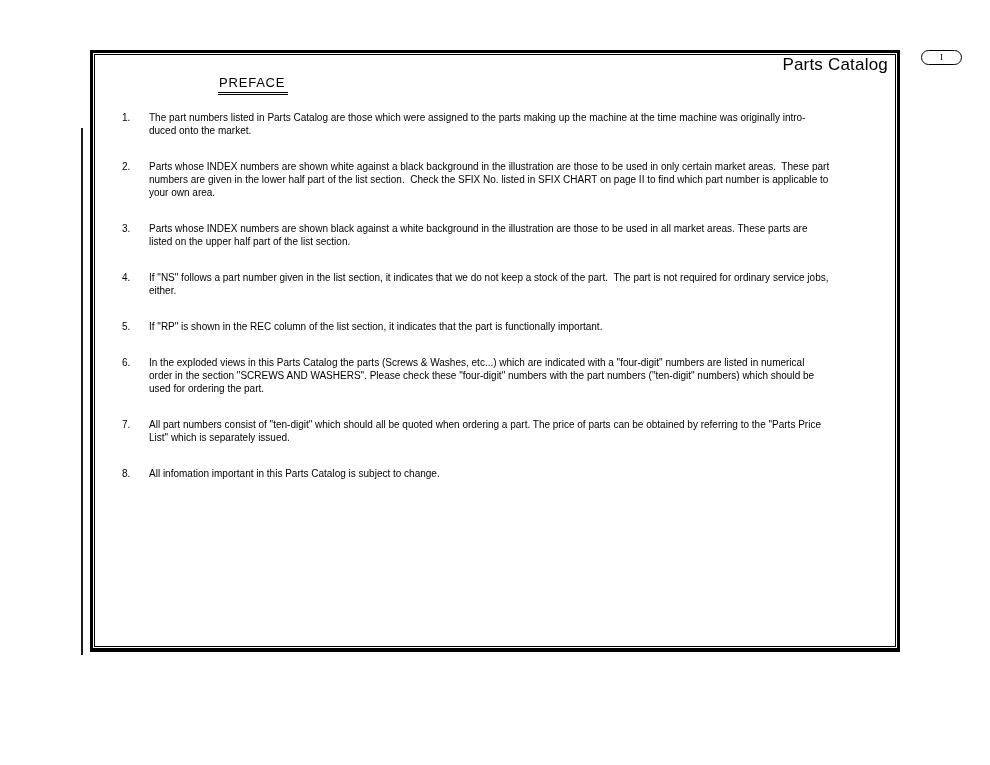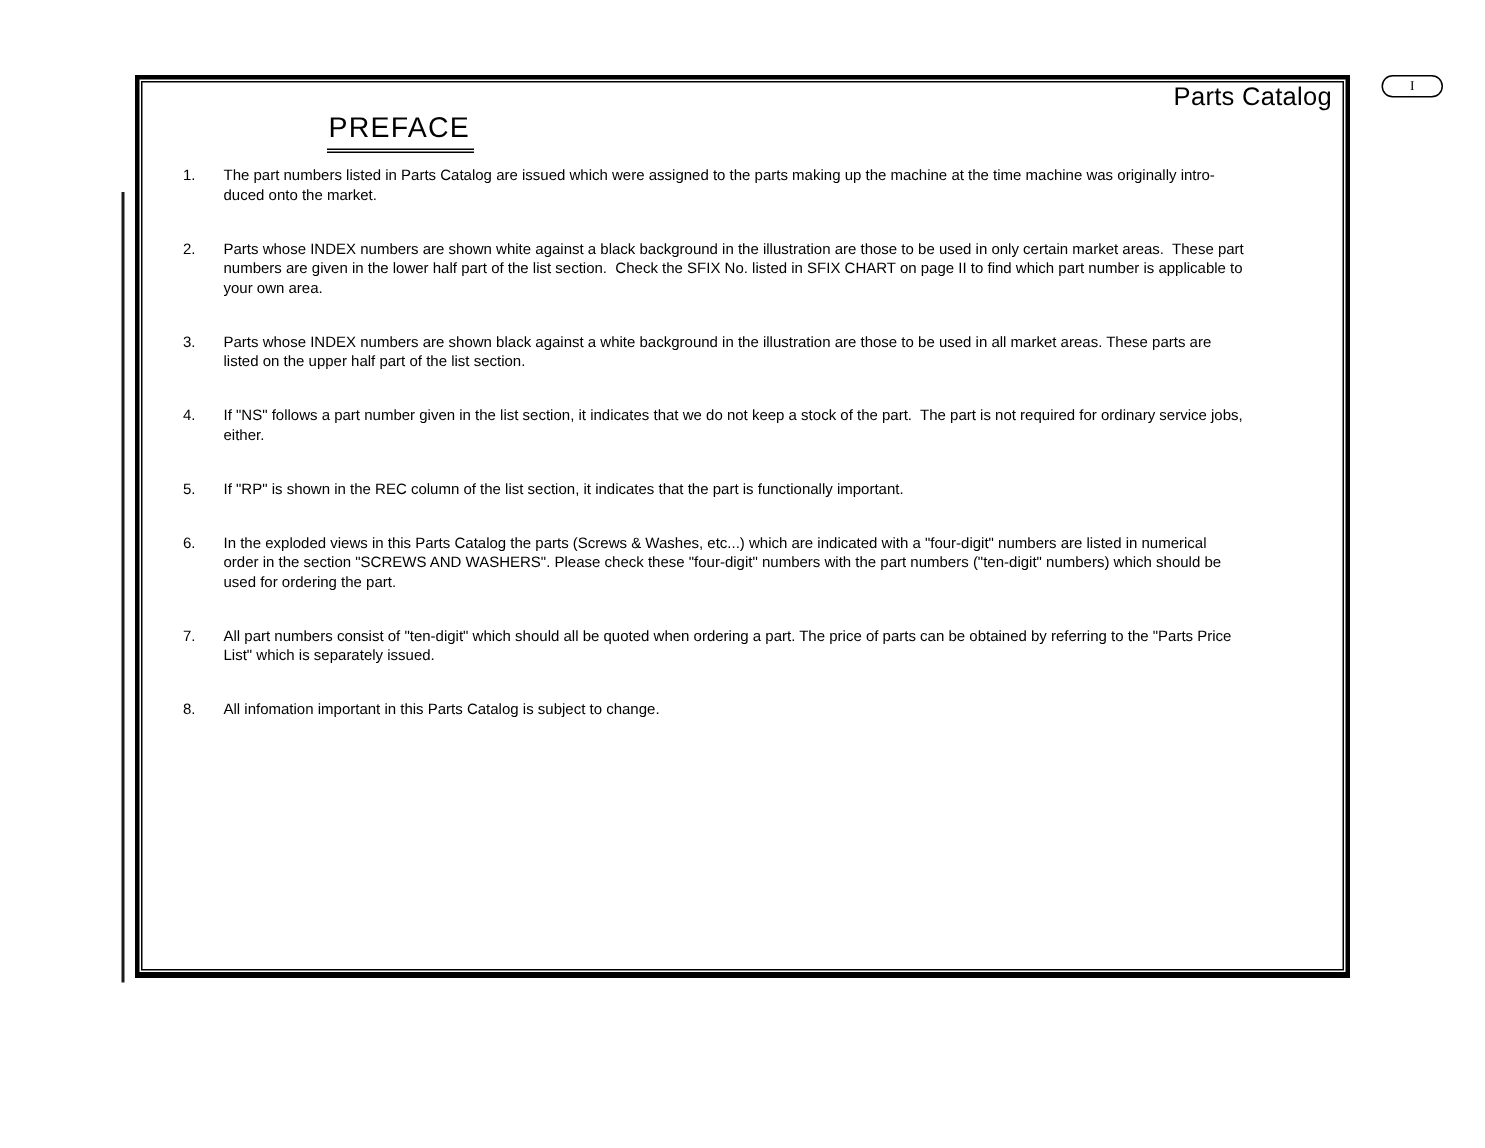--- a/index.html
+++ b/index.html
@@ -28,21 +28,21 @@
   .catalog-title {
     position: absolute;
     top: 2px; right: 9px;
     font-size: 17px;
     letter-spacing: 0.2px;
     white-space: nowrap;
   }
   .preface-title {
     position: absolute;
     top: 22px; left: 125px;
-    font-size: 19px;
+    font-size: 13px;
     letter-spacing: 0.8px;
     padding: 0 3px 2px 1px;
     border-bottom: 3px double #000;
   }
   .items {
     position: absolute;
     top: 58px; left: 29px; right: 5px;
     list-style: none;
   }
   .item {
@@ -93,21 +93,21 @@
 <div class="doc-box">
   <div class="doc-box-inner"></div>
 
   <div class="catalog-title">Parts Catalog</div>
 
   <div class="preface-title">PREFACE</div>
 
   <div class="items">
     <div class="item">
       <span class="num">1.</span>
-      <span class="txt">The part numbers listed in Parts Catalog are issued which were assigned to the parts making up the machine at the time machine was originally intro-
+      <span class="txt">The part numbers listed in Parts Catalog are those which were assigned to the parts making up the machine at the time machine was originally intro-
 duced onto the market.</span>
     </div>
     <div class="item">
       <span class="num">2.</span>
       <span class="txt">Parts whose INDEX numbers are shown white against a black background in the illustration are those to be used in only certain market areas.  These part
 numbers are given in the lower half part of the list section.  Check the SFIX No. listed in SFIX CHART on page II to find which part number is applicable to
 your own area.</span>
     </div>
     <div class="item">
       <span class="num">3.</span>

